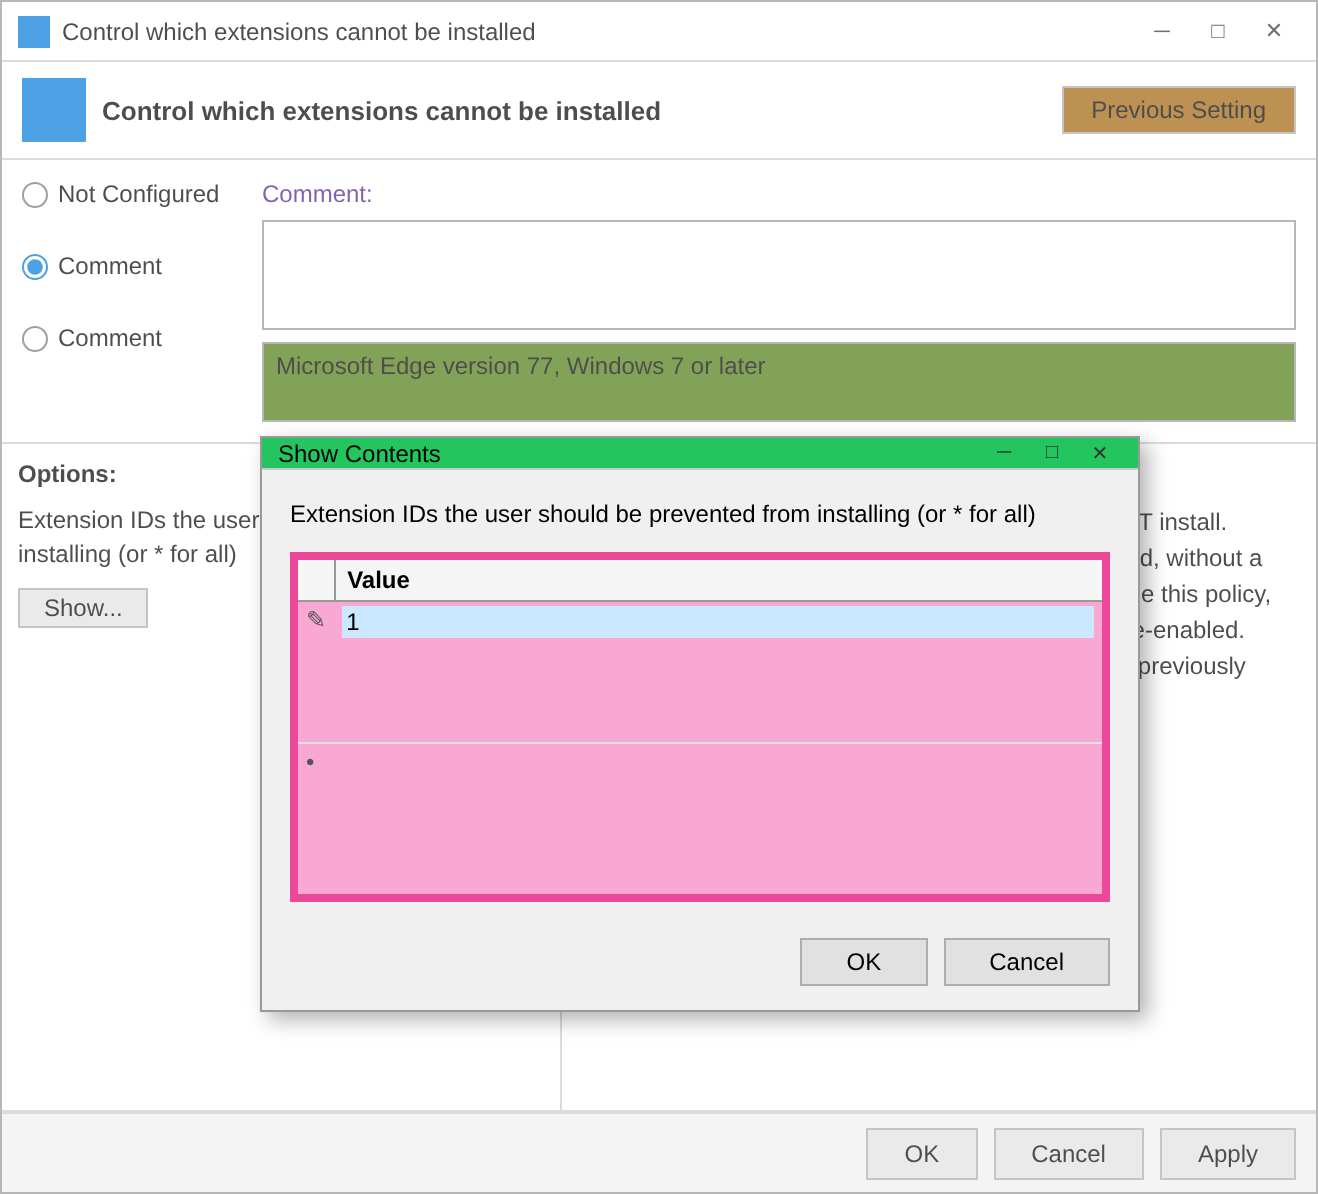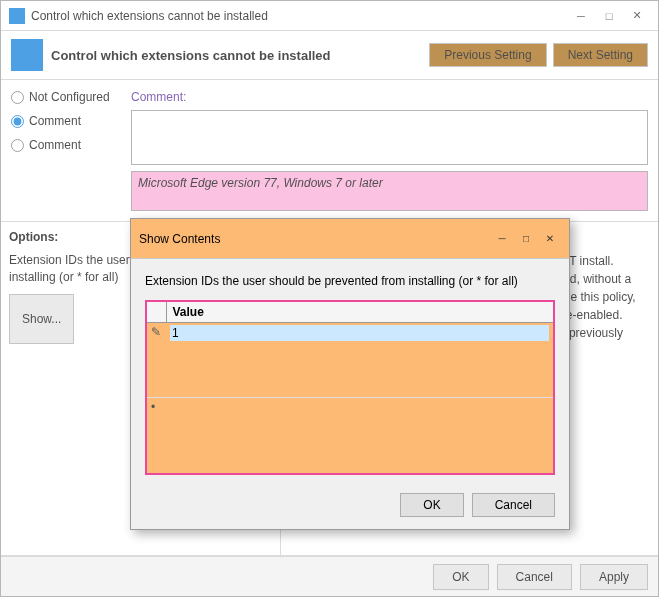--- a/index.html
+++ b/index.html
@@ -100,21 +100,21 @@
     .top-section {
       display: flex;
       padding: 10px;
       border-bottom: 1px solid #ccc;
       gap: 10px;
       flex-shrink: 0;
     }
     .radio-group {
       display: flex;
       flex-direction: column;
-      gap: 10px;
+      gap: 22px;
       width: 110px;
       flex-shrink: 0;
     }
     .radio-item {
       display: flex;
       align-items: center;
       gap: 5px;
       cursor: pointer;
     }
     .radio-input {
@@ -137,26 +137,25 @@
       border: 1px solid #999;
       background: #fff;
       resize: none;
       font-size: 12px;
       padding: 2px 4px;
     }
     .supported-box {
       width: 100%;
       height: 40px;
       border: 1px solid #999;
-      background: #f9a8d4;
+      background: #4d7c0f;
       padding: 4px 6px;
       font-size: 12px;
       color: #000;
       overflow: hidden;
-      font-style: italic;
     }
 
     
     .middle-section {
       display: flex;
       flex: 1;
       border-bottom: 1px solid #ccc;
       overflow: hidden;
     }
     .options-pane {
@@ -171,21 +170,21 @@
       font-weight: 600;
       margin-bottom: 8px;
     }
     .extension-label {
       font-size: 12px;
       color: #000;
       margin-bottom: 8px;
       line-height: 1.4;
     }
     .show-btn {
-      padding: 17px 12px;
+      padding: 2px 12px;
       background: #e1e1e1;
       border: 1px solid #adadad;
       cursor: pointer;
       font-size: 12px;
       text-align: right;
     }
 
     .help-pane {
       flex: 1;
       padding: 8px;
@@ -236,22 +235,22 @@
       position: absolute;
       top: 218px;
       left: 130px;
       width: 440px;
       background: #f0f0f0;
       border: 1px solid #999;
       box-shadow: 4px 4px 10px rgba(0,0,0,0.3);
       z-index: 20;
     }
     .dialog-title-bar {
-      background: #fdba74;
-      height: 40px;
+      background: #22c55e;
+      height: 16px;
       display: flex;
       align-items: center;
       padding: 0 8px;
       border-bottom: 1px solid #ccc;
     }
     .dialog-title {
       flex: 1;
       font-size: 12px;
       color: #000;
     }
@@ -276,22 +275,22 @@
       font-size: 12px;
       color: #000;
       margin-bottom: 10px;
       line-height: 1.4;
     }
 
     
     .value-table {
       width: 100%;
       border-collapse: collapse;
-      border: 2px solid #ec4899;
-      background: #fdba74;
+      border: 4px solid #ec4899;
+      background: #f9a8d4;
       height: 175px;
     }
     .value-table th {
       background: #f5f5f5;
       border: 1px solid #999;
       padding: 3px 6px;
       text-align: left;
       font-size: 12px;
       font-weight: 600;
     }
@@ -350,21 +349,20 @@
       <button class="title-btn">□</button>
       <button class="title-btn close">✕</button>
     </div>
   </div>
 
   <div class="header-row">
     <div class="header-icon"></div>
     <span class="header-title">Control which extensions cannot be installed</span>
     <div class="nav-buttons">
       <button class="nav-btn">Previous Setting</button>
-      <button class="nav-btn">Next Setting</button>
     </div>
   </div>
 
   <div class="content-area">
 
     <div class="top-section">
 
       <div class="radio-group">
         <label class="radio-item">
           <input type="radio" class="radio-input" name="config" style="">

